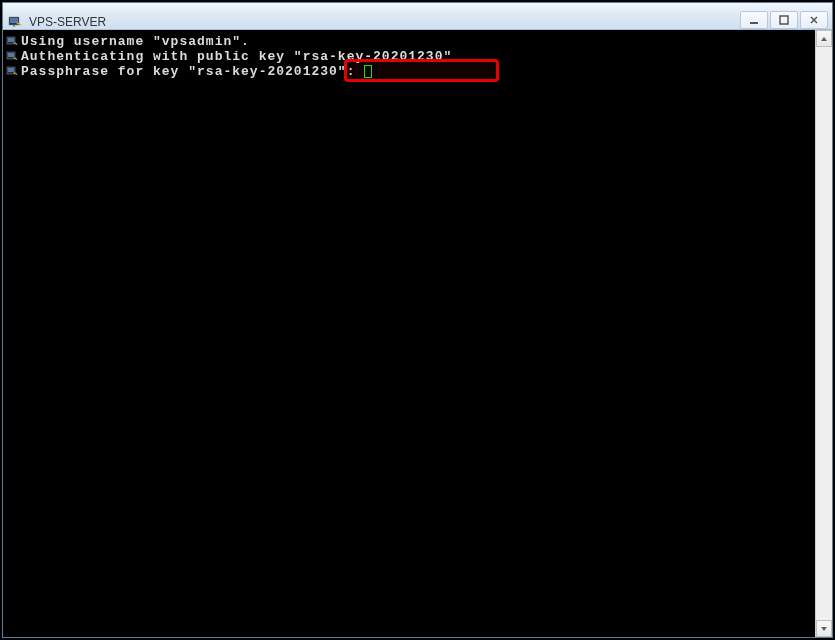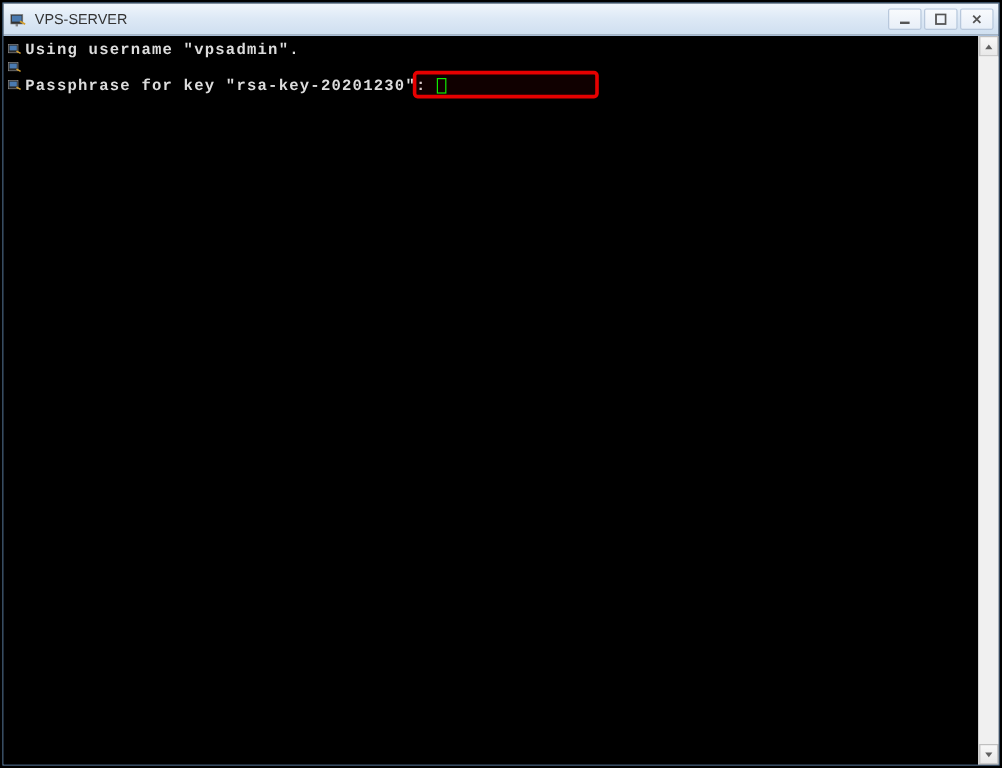--- a/index.html
+++ b/index.html
@@ -20,21 +20,21 @@
       margin: 2px;
       border: 1px solid #5a7ca0;
       background: #000;
       position: relative;
     }
     .titlebar {
       height: 27px;
       background: linear-gradient(to bottom, #f0f6fc 0%, #dce8f5 50%, #cfdff0 100%);
       border-bottom: 1px solid #a8bed8;
       display: flex;
-      align-items: center;
+      align-items: flex-end;
       padding: 0 4px;
     }
     .titlebar-icon {
       width: 16px;
       height: 16px;
       margin-right: 6px;
       display: flex;
       align-items: center;
       justify-content: center;
     }
@@ -185,20 +185,21 @@
         <span class="line-text">Using username "vpsadmin".</span>
       </div>
       <div class="terminal-line">
         <span class="line-icon">
           <svg viewBox="0 0 13 13">
               <rect x="1" y="2" width="8" height="7" fill="#2a2a2a" stroke="#999" stroke-width="0.5"></rect>
               <rect x="2" y="3" width="6" height="4" fill="#4a7ab0"></rect>
               <rect x="8" y="7" width="4" height="1.2" fill="#d4a030" transform="rotate(30 8 7)"></rect>
             </svg>
         </span>
+        <span class="line-text">Authenticating with public key "rsa-key-20201230"</span>
       </div>
       <div class="terminal-line">
         <span class="line-icon">
           <svg viewBox="0 0 13 13">
               <rect x="1" y="2" width="8" height="7" fill="#2a2a2a" stroke="#999" stroke-width="0.5"></rect>
               <rect x="2" y="3" width="6" height="4" fill="#4a7ab0"></rect>
               <rect x="8" y="7" width="4" height="1.2" fill="#d4a030" transform="rotate(30 8 7)"></rect>
             </svg>
         </span>
         <span class="line-text">Passphrase for key "rsa-key-20201230": </span><span class="cursor-block"></span>

